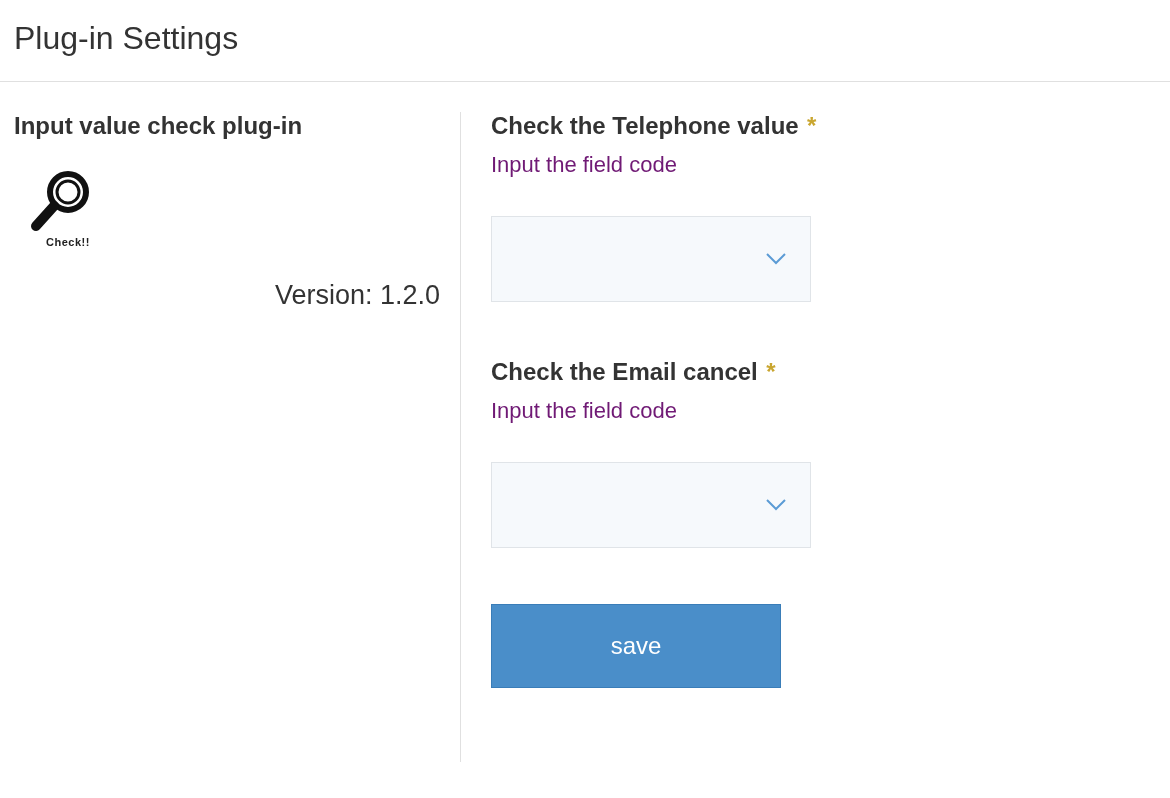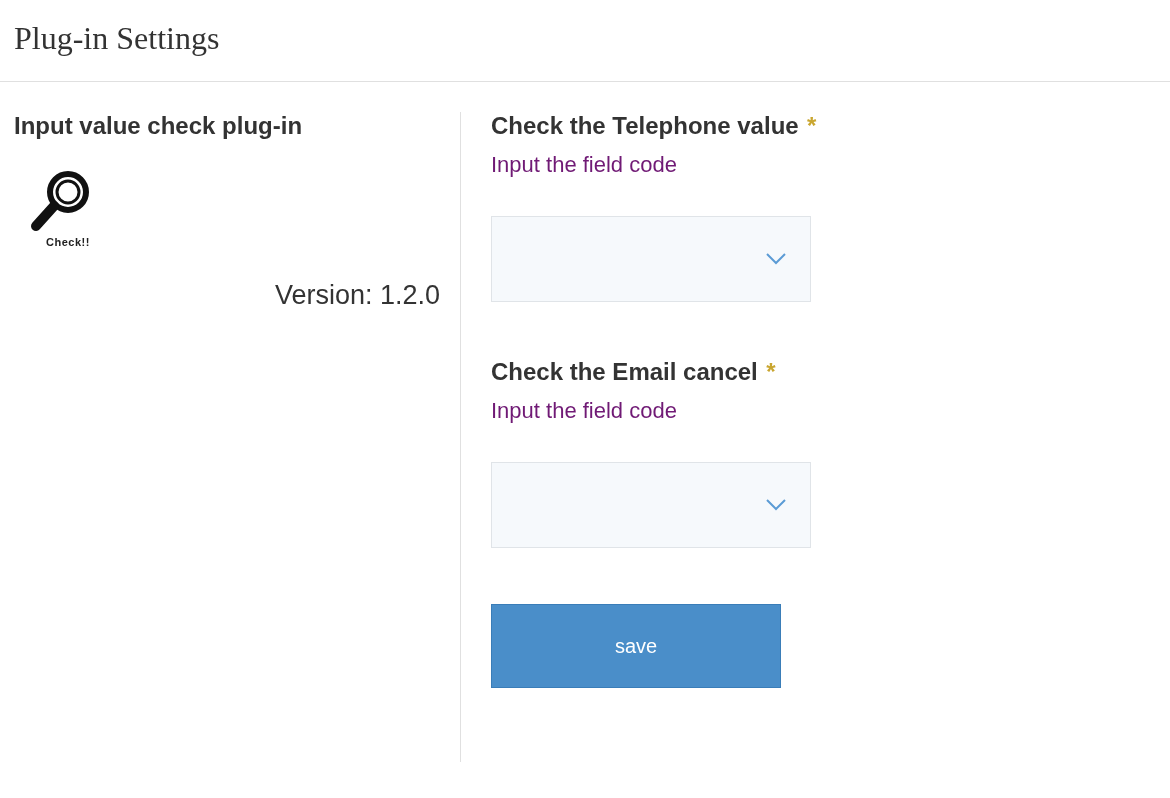--- a/index.html
+++ b/index.html
@@ -12,21 +12,20 @@
       background: #ffffff;
       color: #333;
       width: 1170px;
       height: 798px;
     }
     .page-title {
       font-size: 32px;
       font-weight: 400;
       color: #333;
       padding: 20px 14px 24px;
-      font-family: Liberation Serif, serif;
     }
     .divider {
       border: none;
       border-top: 1px solid #e0e0e0;
       margin: 0 0 0 0;
     }
     .content {
       display: flex;
       padding-top: 30px;
     }
@@ -96,21 +95,21 @@
       height: 12px;
     }
     .button-row {
       display: flex;
       gap: 12px;
       margin-top: 50px;
     }
     .btn {
       width: 290px;
       height: 84px;
-      font-size: 20px;
+      font-size: 24px;
       border: none;
       cursor: pointer;
       display: flex;
       align-items: center;
       justify-content: center;
     }
     .btn-save {
       background: #4a8ec9;
       color: #ffffff;
       border: 1px solid #3a7db8;

